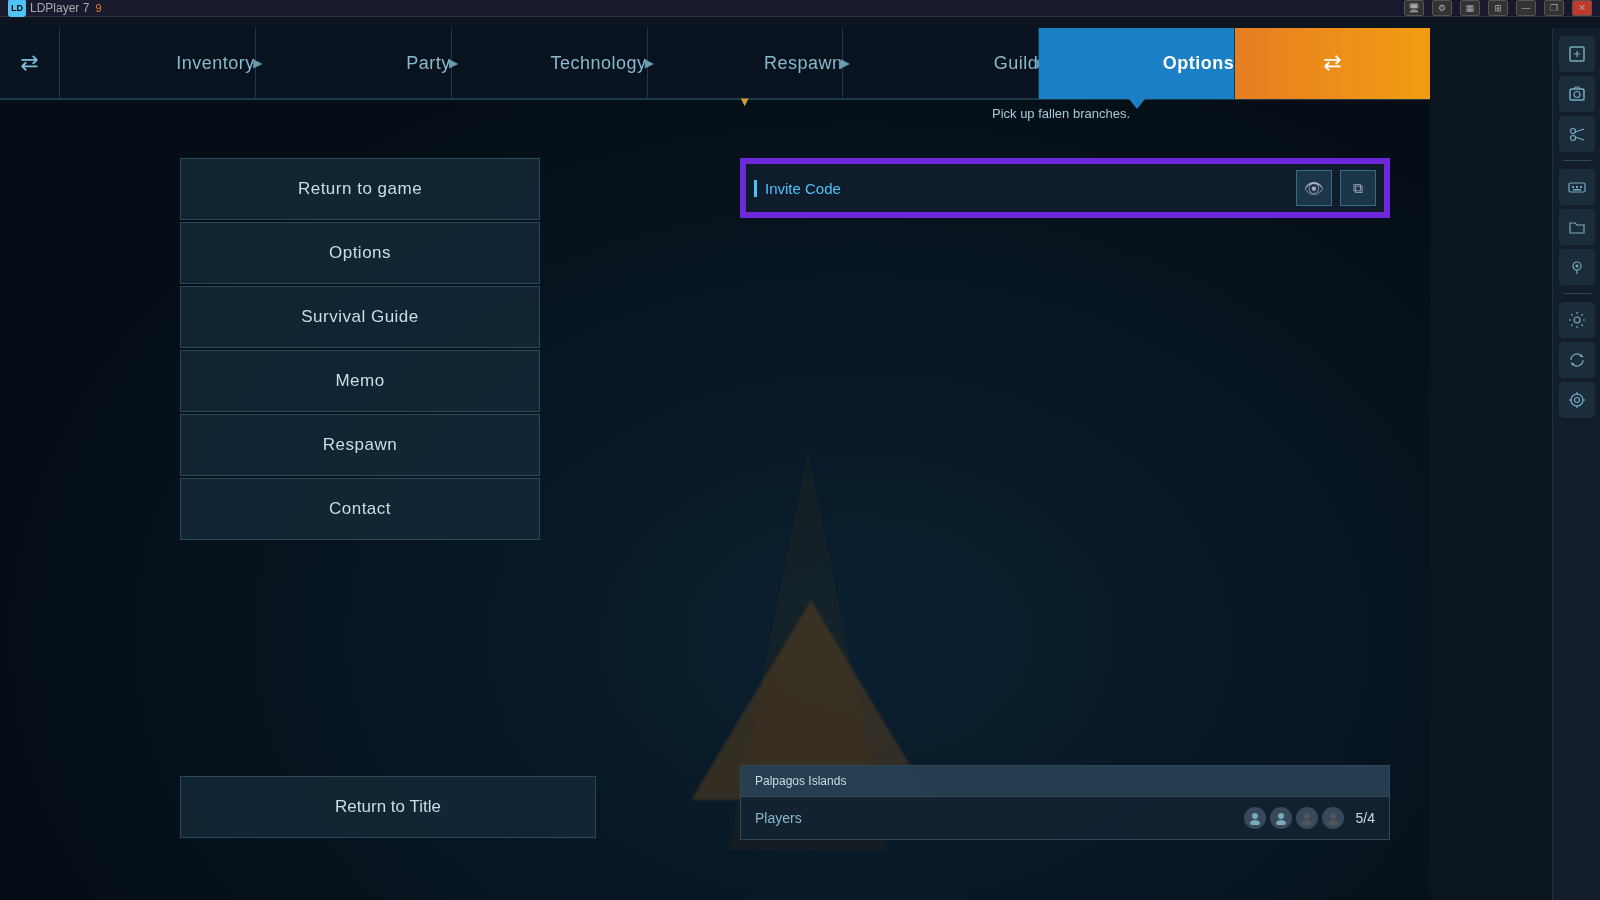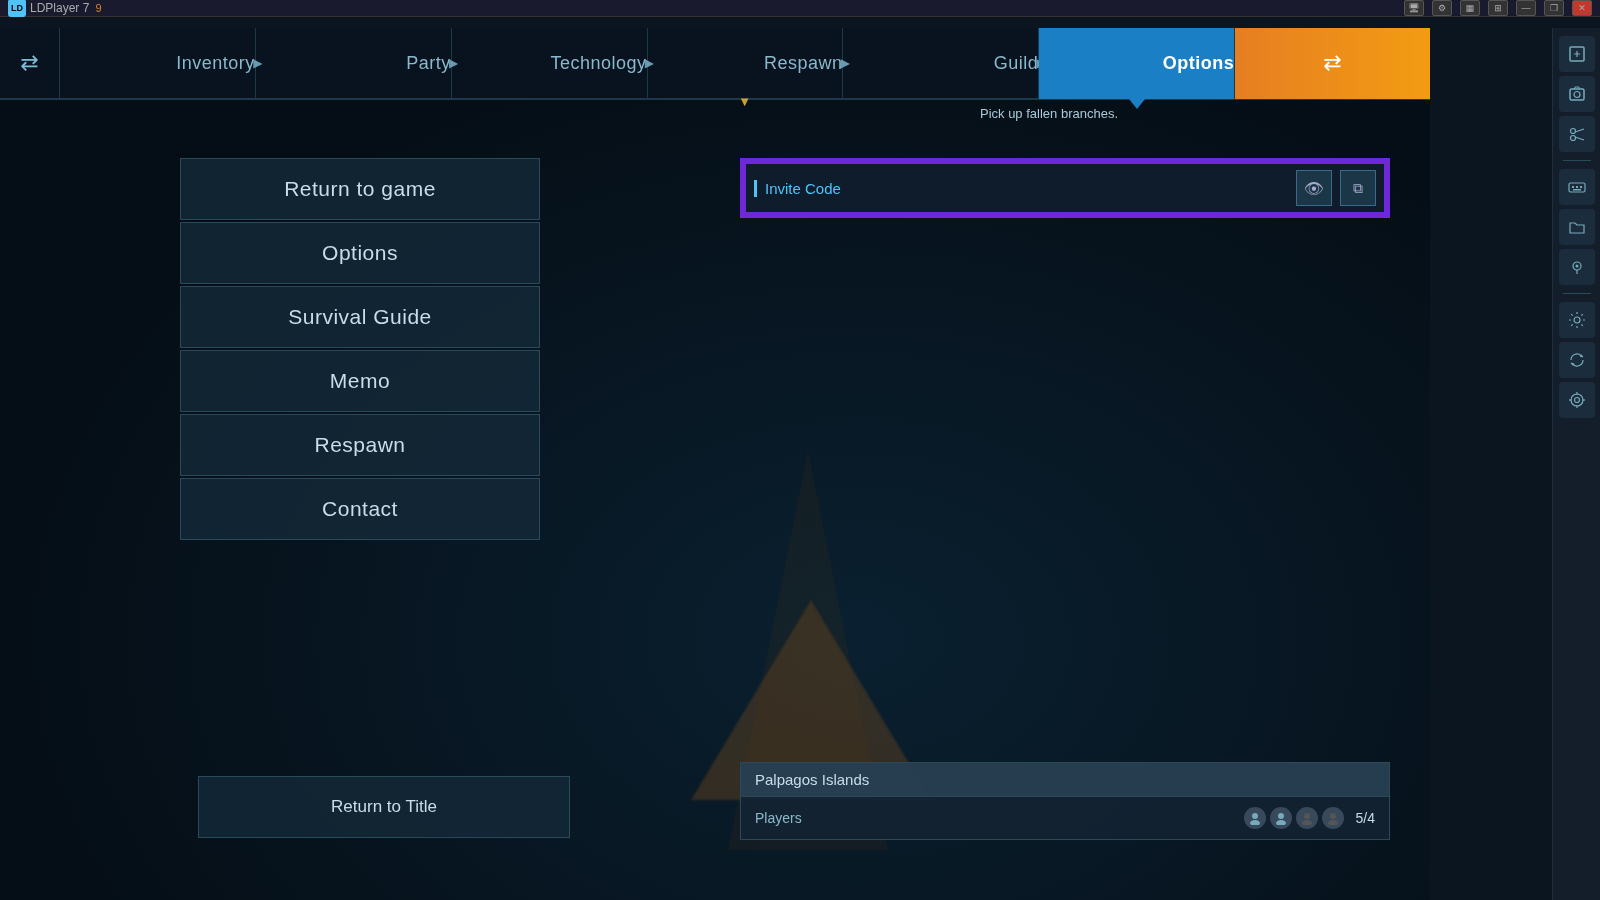--- a/index.html
+++ b/index.html
@@ -178,40 +178,40 @@
     }
     .swap-icon-right {
       font-size: 22px;
       color: #fff;
     }
 
     
     .nav-tooltip {
       position: absolute;
       top: 78px;
-      right: 312px;
+      right: 300px;
       color: #aac8d8;
       font-size: 13px;
       pointer-events: none;
     }
 
     
     .left-panel {
       position: absolute;
       top: 130px;
       left: 180px;
       width: 360px;
     }
     .menu-btn {
       width: 100%;
       height: 62px;
       background: rgba(20, 40, 55, 0.85);
       border: 1px solid #2a4a5a;
       color: #c8dde8;
-      font-size: 21px;
+      font-size: 17px;
       cursor: pointer;
       display: flex; align-items: center; justify-content: center;
       transition: background 0.15s;
       margin-bottom: 2px;
       letter-spacing: 0.5px;
     }
     .menu-btn-return-title {
       position: absolute;
       bottom: 60px;
       left: 180px;
@@ -280,21 +280,21 @@
       position: absolute;
       bottom: 60px;
       left: 740px;
       right: 40px;
       background: rgba(20, 35, 50, 0.92);
       border: 1px solid #2a4a5a;
     }
     .server-name-row {
       background: rgba(50, 80, 100, 0.6);
       padding: 8px 14px;
-      font-size: 15px;
+      font-size: 12px;
       color: #c8dde8;
       border-bottom: 1px solid #2a4a5a;
     }
     .server-players-row {
       display: flex;
       align-items: center;
       padding: 10px 14px;
       gap: 12px;
     }
     .players-label { color: #8ab8cc; font-size: 14px; flex: 1; }
@@ -418,21 +418,21 @@
       <span>Memo</span>
     </button>
     <button class="menu-btn">
       <span>Respawn</span>
     </button>
     <button class="menu-btn">
       <span>Contact</span>
     </button>
   </div>
 
-  <div class="menu-btn-return-title" style="position: absolute; left: 198px; bottom: 62px; width: 372px;">
+  <div class="menu-btn-return-title" style="position: absolute; left: 180px; bottom: 62px; width: 416px;">
     <span>Return to Title</span>
   </div>
 
   <div class="right-panel">
     <div class="invite-code-row">
       <span class="invite-label">Invite Code</span>
       <input class="invite-input" type="text" style="">
       <div class="invite-eye-btn">
         <span>👁</span>
       </div>

